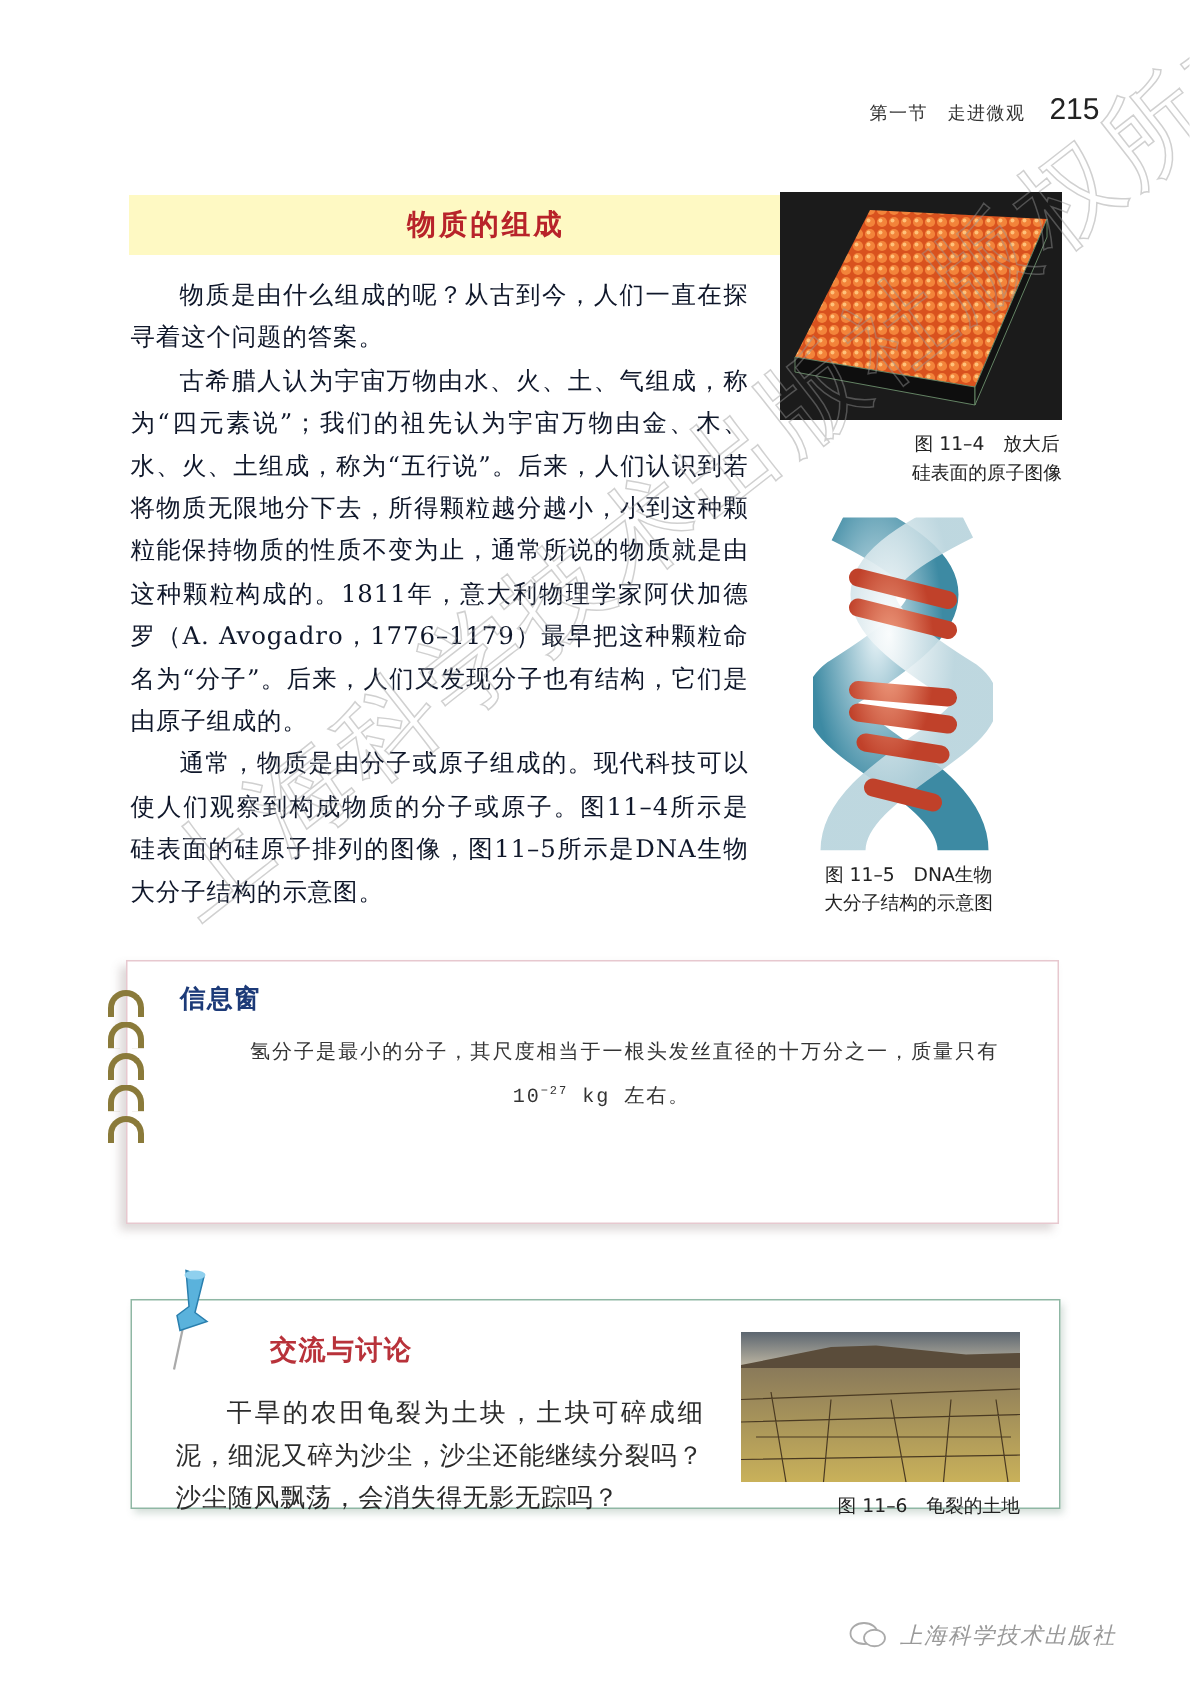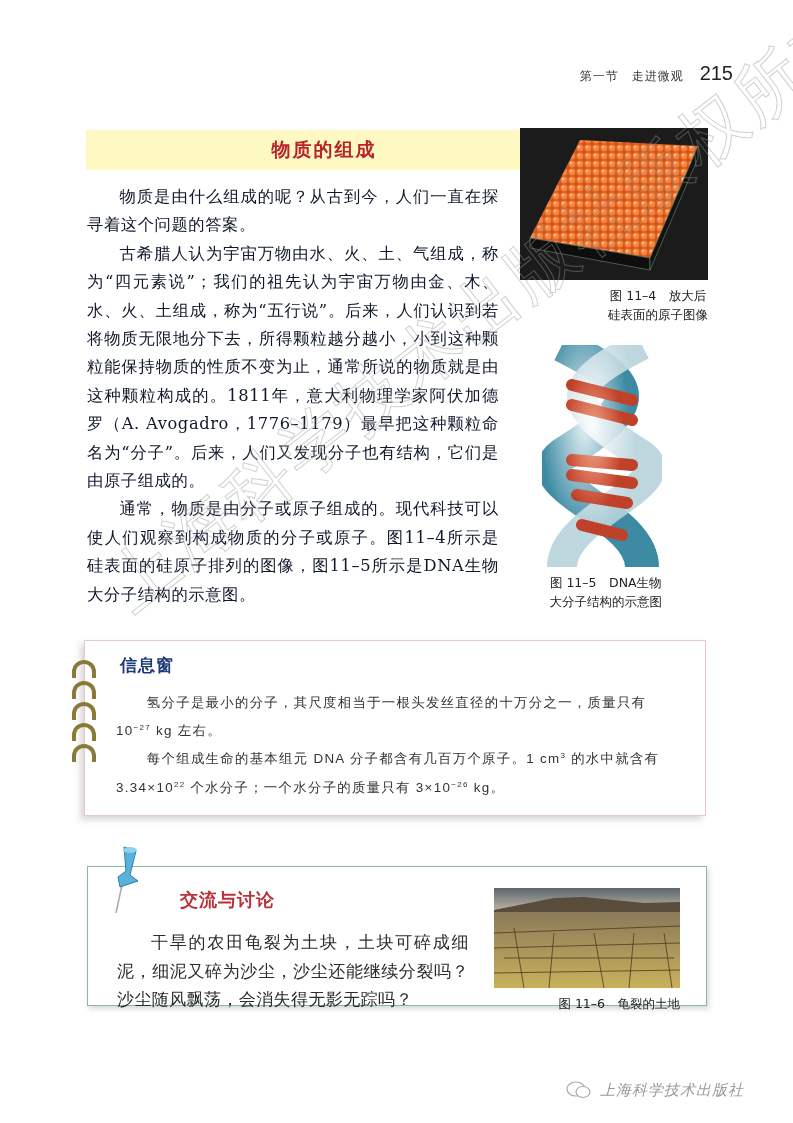--- a/index.html
+++ b/index.html
@@ -20,21 +20,21 @@
   .fig .caption { font-family: "DejaVu Sans", sans-serif; font-size: 12.5px; line-height: 19px; text-align: center; color: #222; margin-top: 6px; }
   .fig-11-4 { left: 520px; top: 128px; width: 188px; }
   .fig-11-4 .img { width: 188px; height: 152px; background: #1a1a1a; position: relative; overflow: hidden; }
   .fig-11-5 { left: 512px; top: 345px; width: 150px; }
   .fig-11-5 .img { width: 120px; height: 222px; position: relative; }
 
   .info-box { position: absolute; left: 84px; top: 640px; width: 622px; height: 176px; background: #fff; border: 1px solid #e7c8cf; box-shadow: -4px 4px 6px rgba(120,100,100,0.25); }
   .rings { position: absolute; left: 72px; top: 660px; display: flex; flex-direction: column; gap: 3px; }
   .ring { width: 24px; height: 18px; border: 4px solid #8a7a3a; border-bottom: none; border-radius: 14px 14px 0 0; }
   .info-title { position: absolute; left: 120px; top: 654px; font-family: "DejaVu Sans", sans-serif; font-weight: bold; font-size: 17px; color: #1c3a78; letter-spacing: 1px; }
-  .info-text { position: absolute; left: 116px; top: 690px; width: 570px; font-family: Liberation Sans, sans-serif; font-size: 13.4px; line-height: 25px; letter-spacing: 1.3px; color: #333; }
+  .info-text { position: absolute; left: 116px; top: 690px; width: 570px; font-family: Liberation Mono, monospace; font-size: 13.4px; line-height: 25px; letter-spacing: 1.3px; color: #333; text-align: center; }
   .info-text p { text-indent: 2.3em; }
   .info-text sup { font-size: 8px; }
 
   .discuss-box { position: absolute; left: 87px; top: 866px; width: 620px; height: 140px; background: #fff; border: 1.5px solid #8fb7a4; box-shadow: 2px 3px 5px rgba(80,120,100,0.25); }
   .pin { position: absolute; left: 110px; top: 845px; width: 34px; height: 70px; }
   .discuss-title { position: absolute; left: 180px; top: 888px; font-family: "DejaVu Serif", serif; font-weight: bold; font-size: 18px; color: #b8323a; letter-spacing: 1px; }
   .discuss-text { position: absolute; left: 117px; top: 928px; width: 352px; font-size: 17px; line-height: 28.6px; letter-spacing: 0.4px; color: #2b2b2b; text-align: justify; }
   .discuss-text p { text-indent: 2em; }
   .fig-11-6 { left: 494px; top: 888px; width: 186px; }
   .fig-11-6 .img { width: 186px; height: 100px; position: relative; overflow: hidden; }
@@ -117,21 +117,20 @@
 <div class="rings">
   <div class="ring"></div>
     <div class="ring"></div>
     <div class="ring"></div>
     <div class="ring"></div>
     <div class="ring"></div>
 </div>
 <div class="info-title">信息窗</div>
 <div class="info-text">
   <p><span>氢分子是最小的分子，其尺度相当于一根头发丝直径的十万分之一，质量只有 10</span><sup>−27</sup><span> kg 左右。</span></p>
-  <p><span>每个组成生命的基本组元 DNA 分子都含有几百万个原子。1 cm</span><sup>3</sup><span> 的水中就含有 3.34×10</span><sup>22</sup><span> 个水分子；一个水分子的质量只有 3×10</span><sup>−26</sup><span> kg。</span></p>
 </div>
 
 <div class="discuss-box"></div>
 <div class="pin">
   <svg width="34" height="70" viewBox="0 0 34 70">
     <line x1="12" y1="40" x2="6" y2="68" stroke="#aaa" stroke-width="1.5"></line>
     <path d="M14,2 L26,6 L20,30 L28,36 L10,42 L8,32 L16,26 Z" fill="#5ab2dc" stroke="#2a7fae" stroke-width="1"></path>
     <ellipse cx="20" cy="5" rx="7" ry="3" fill="#8fd0ee"></ellipse>
   </svg>
 </div>

